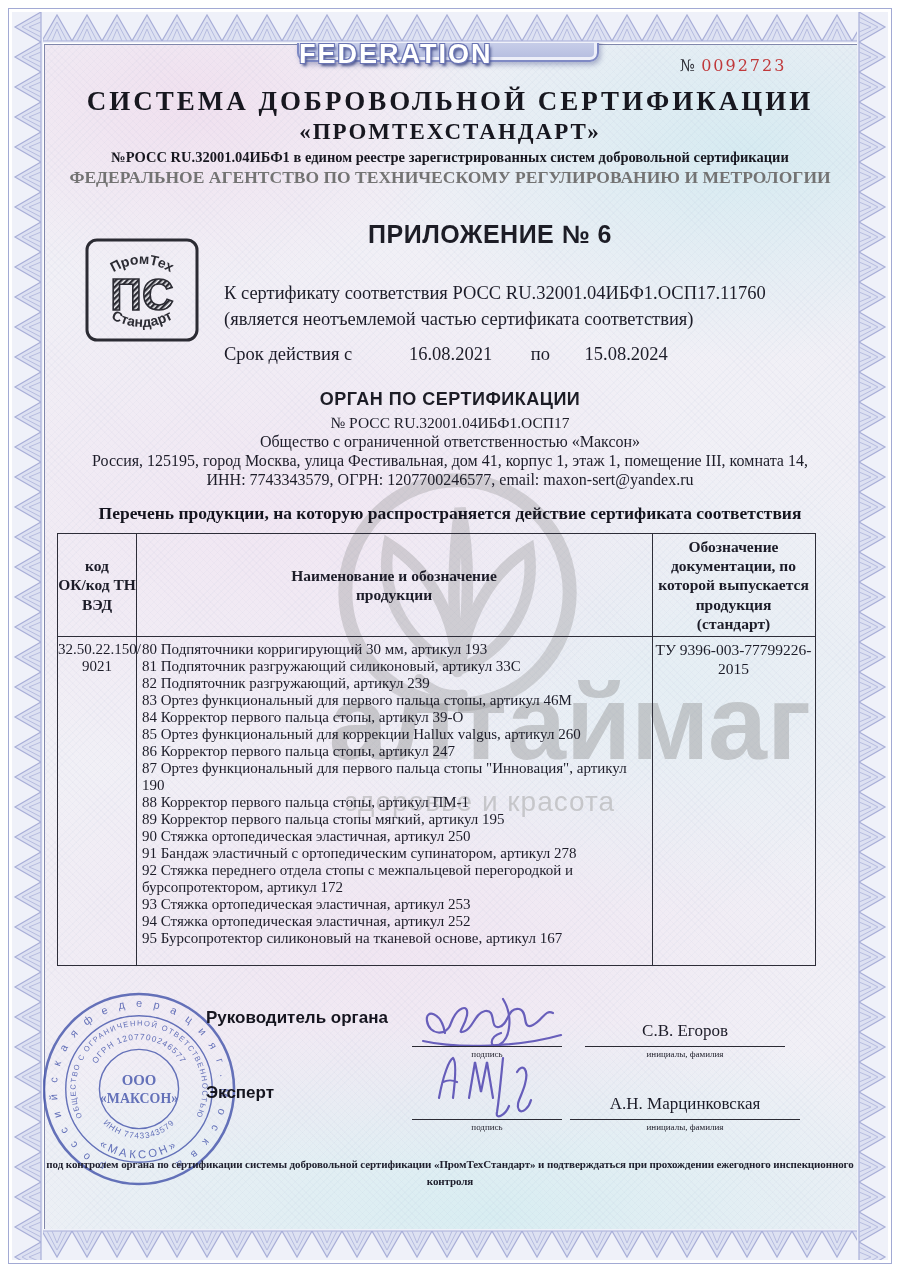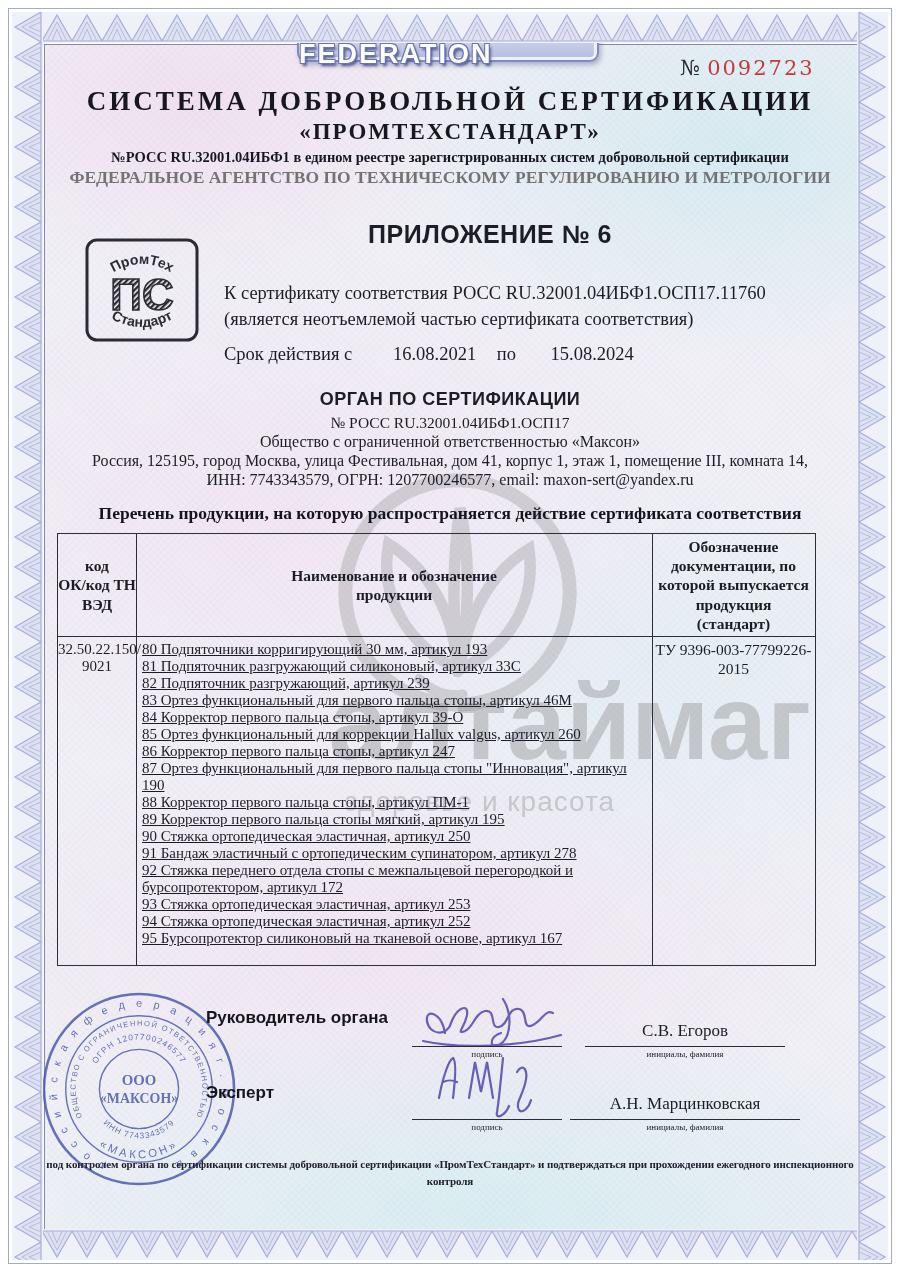--- a/index.html
+++ b/index.html
@@ -27,47 +27,47 @@
   .ctr{text-align:center;}
   .serif{font-family:"Liberation Serif",serif;}
   .sans{font-family:"Liberation Sans",sans-serif;}
   .banner{position:absolute;left:297px;top:16px;width:298px;height:42px;border-radius:9px;
     background:linear-gradient(180deg,#e2e6f6,#b4bcdf);border:2px solid #7f89c4;
     box-shadow:0 0 0 3px #edeff9 inset, 2px 3px 5px rgba(60,70,130,.35);
     display:flex;align-items:center;justify-content:center;}
   .banner-text{font-family:"Liberation Sans",sans-serif;font-weight:bold;font-size:27px;
     color:#fff;letter-spacing:2px;
     text-shadow:1px 1px 0 #6a74b4,-1px -1px 0 #6a74b4,1px -1px 0 #6a74b4,-1px 1px 0 #6a74b4,2px 3px 3px #49538d;}
-  .doc-number{position:absolute;left:680px;top:56px;width:180px;font-size:21px;letter-spacing:1px;}
+  .doc-number{position:absolute;left:680px;top:56px;width:180px;font-size:16px;letter-spacing:1px;}
   .num-prefix{color:#2b2b33;font-family:"DejaVu Serif",serif;}
   .num-value{color:#c0393b;font-family:"DejaVu Serif",serif;letter-spacing:2px;}
   .t1{position:absolute;left:0;right:0;top:86px;font-weight:bold;font-size:27px;letter-spacing:3px;color:#17171f;}
   .t2{position:absolute;left:0;right:0;top:119px;font-weight:bold;font-size:23px;letter-spacing:2px;color:#17171f;}
   .t3{position:absolute;left:0;right:0;top:149px;font-weight:bold;font-size:14.5px;color:#17171f;}
   .t4{position:absolute;left:0;right:0;top:167px;font-weight:bold;font-size:17.5px;color:#737373;}
   .appendix{position:absolute;left:130px;top:220px;width:720px;font-weight:bold;font-size:25px;color:#1d1d26;letter-spacing:.5px;}
   .cert1{position:absolute;left:224px;top:283px;font-size:18.5px;}
   .cert2{position:absolute;left:224px;top:309px;font-size:18.5px;}
   .validity{position:absolute;left:224px;top:344px;font-size:18.5px;}
-  .validity .gap1{margin-left:36px;} .validity .gap2{margin-left:16px;} .validity .gap3{margin-left:30px;}
+  .validity .gap1{margin-left:52px;} .validity .gap2{margin-left:34px;} .validity .gap3{margin-left:30px;}
   .org-h{position:absolute;left:0;right:0;top:389px;font-weight:bold;font-size:18px;letter-spacing:.5px;color:#1d1d26;}
   .org-n{position:absolute;left:0;right:0;top:414px;font-size:15.5px;}
   .org-name{position:absolute;left:0;right:0;top:433px;font-size:16px;}
   .org-addr{position:absolute;left:0;right:0;top:452px;font-size:16px;}
   .org-cont{position:absolute;left:0;right:0;top:471px;font-size:16px;}
   .list-cap{position:absolute;left:0;right:0;top:503px;font-weight:bold;font-size:17.5px;color:#14141e;}
   .ptable{position:absolute;left:57px;top:533px;width:757px;height:431px;border:1.6px solid #2d2d38;}
   .vline{position:absolute;top:0;bottom:0;width:0;border-left:1.6px solid #2d2d38;}
   .hline{position:absolute;left:0;right:0;top:102px;border-top:1.6px solid #2d2d38;}
   .th{position:absolute;top:0;height:102px;display:flex;align-items:center;justify-content:center;
       font-weight:bold;font-size:15.5px;white-space:pre-line;text-align:center;line-height:1.25;}
   .td{position:absolute;top:104px;font-size:15px;}
   .code-cell{white-space:pre-line;text-align:center;line-height:1.15;}
   .std-cell{white-space:pre-line;text-align:center;line-height:1.2;font-size:15.5px;}
-  .product-line{line-height:17px;text-decoration:underline;}
+  .product-line{line-height:17px;}
   .col-products{padding:3px 4px 0 4px;line-height:17px;}
   .sig-label{position:absolute;left:206px;font-family:"Liberation Sans",sans-serif;font-weight:bold;font-size:17px;color:#15151f;}
   .rule{position:absolute;border-top:1.2px solid #2a2a33;height:0;}
   .cap{position:absolute;font-size:9px;color:#23232e;text-align:center;}
   .sig-name{position:absolute;font-size:17px;text-align:center;color:#1c1c28;}
   .footer-text{position:absolute;left:40px;right:40px;top:1156px;text-align:center;
       font-weight:bold;font-size:11px;letter-spacing:-.1px;line-height:17px;color:#20202e;}
   .printer{position:absolute;left:0;right:0;top:1229px;text-align:center;z-index:4;}
   .printer span{display:inline-block;background:rgba(255,255,255,.85);border:1px solid #c0c6e0;
       padding:1px 10px;font-size:9px;color:#8a93bb;letter-spacing:.5px;font-family:"Liberation Sans",sans-serif;}

